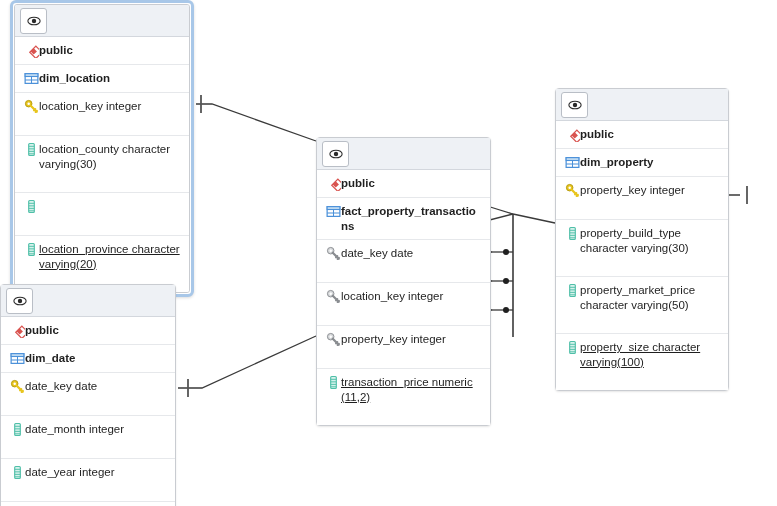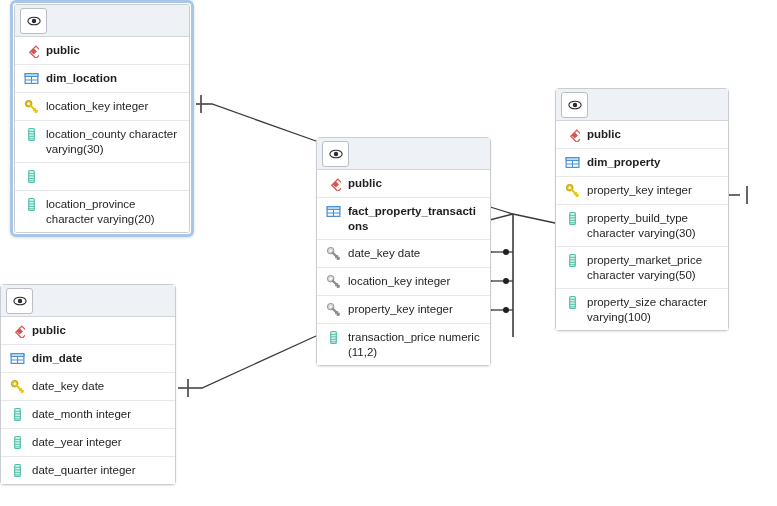--- a/index.html
+++ b/index.html
@@ -67,43 +67,42 @@
     display: flex;
     align-items: center;
     justify-content: center;
     cursor: pointer;
   }
 
   
   .row {
     display: flex;
     align-items: flex-start;
-    gap: 7px;
     padding: 5px 8px 5px 9px;
     border-bottom: 1px solid #e6e8eb;
     background: #fff;
     line-height: 14.5px;
     min-height: 19px;
     box-sizing: border-box;
   }
-  .row:last-child { border-bottom: none; }
+  .row:last-child { border-bottom: none; text-decoration: underline; }
   .row .ico {
     flex: 0 0 auto;
     width: 15px; height: 15px;
     display: block;
     margin-top: 0px;
   }
   .row .txt {
     flex: 1 1 auto;
     word-break: break-word;
     overflow-wrap: anywhere;
   }
   .row.schema .txt, .row.tablename .txt { font-weight: bold; }
   .row.schema, .row.tablename { padding-top: 6px; padding-bottom: 6px; }
-  .row.col { padding-top: 6px; padding-bottom: 6px; }
+  .row.col { padding-top: 6px; padding-bottom: 21px; }
 
   
   #ent-dim-location   { left: 10px;  top: 0px;   width: 184px; }
   #ent-fact           { left: 316px; top: 137px; width: 175px; }
   #ent-dim-property   { left: 555px; top: 88px;  width: 174px; }
   #ent-dim-date       { left: 0px;   top: 284px; width: 176px; }
 </style>
 </head>
 <body>
 

